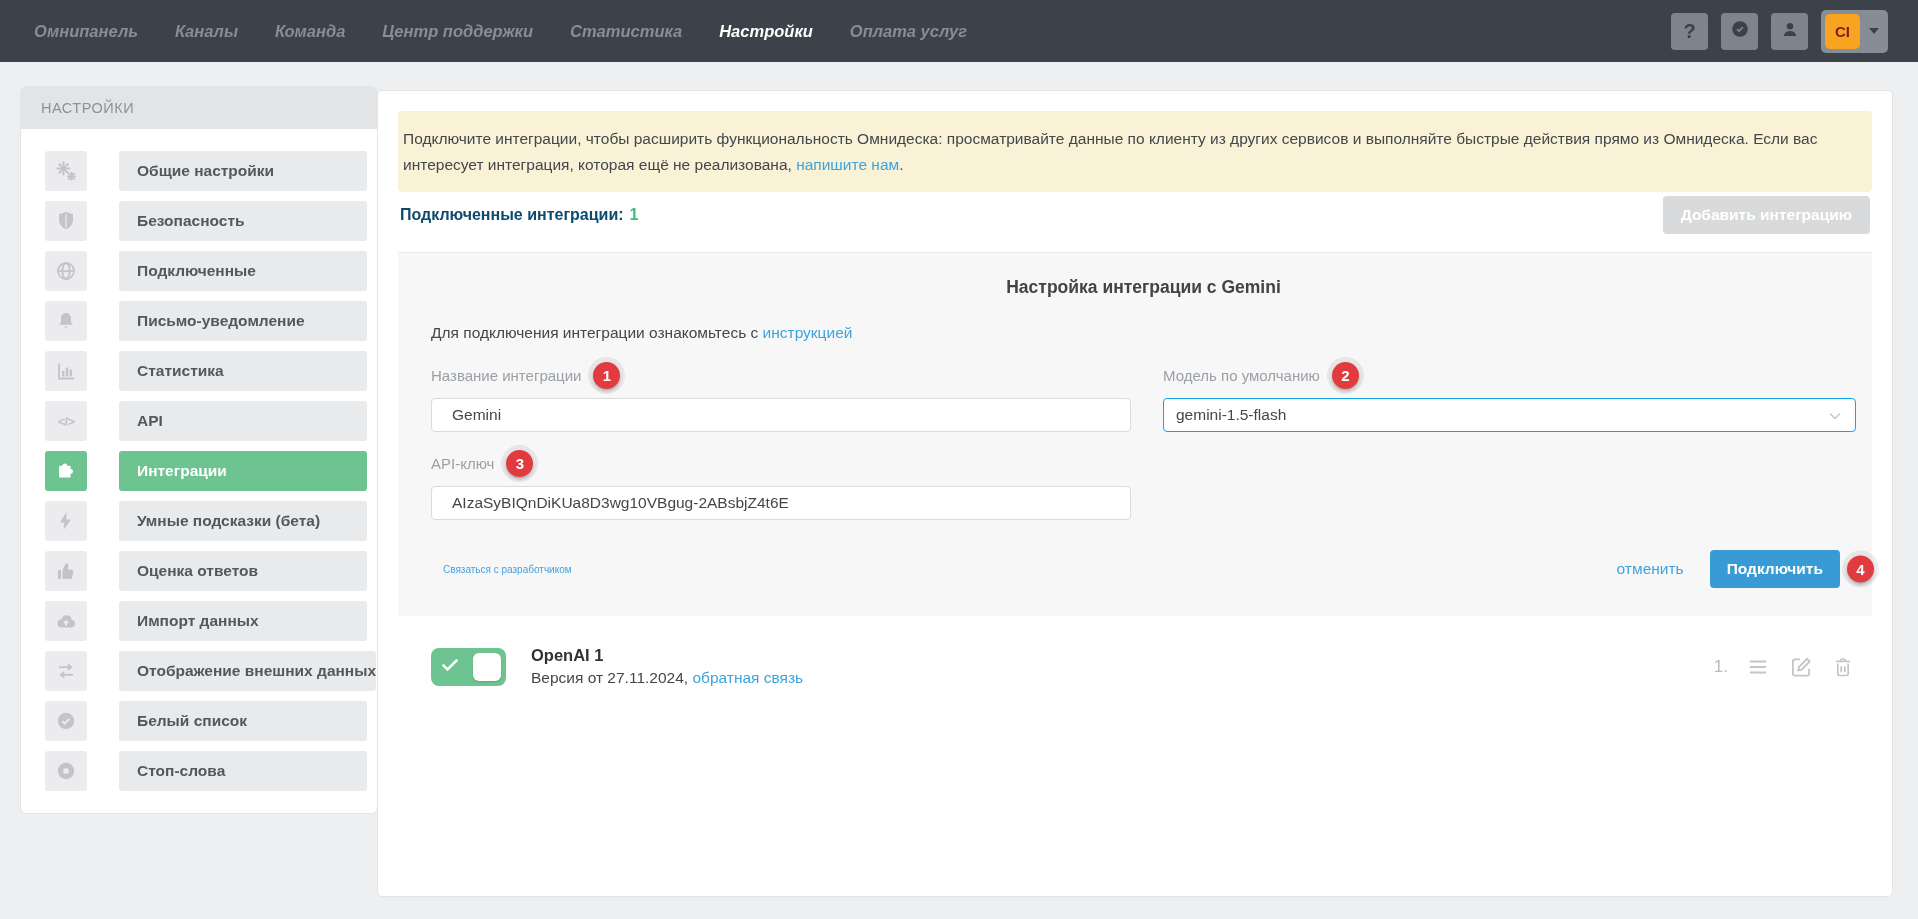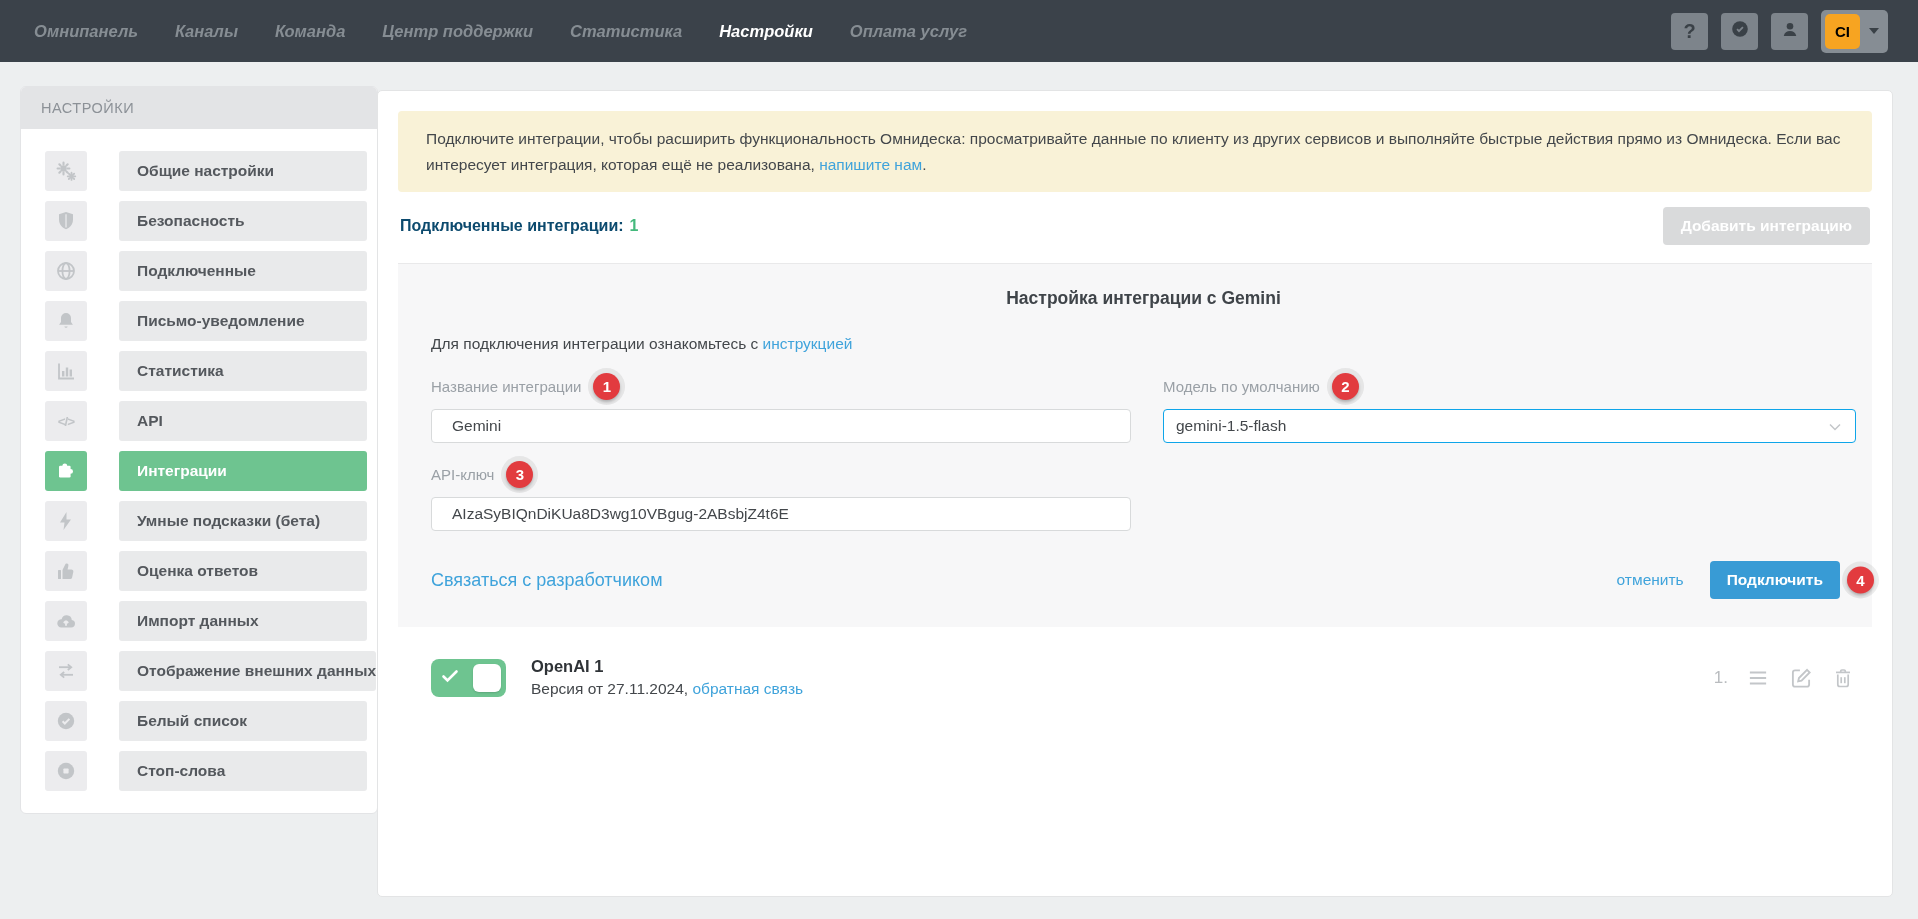--- a/index.html
+++ b/index.html
@@ -23,21 +23,21 @@
     width:37px; height:37px; background:#7d848b; border-radius:4px;
     display:flex; align-items:center; justify-content:center; cursor:pointer;
   }
   .nav-btn .q{ font-size:20px; font-weight:700; color:#3a4147; }
   .account-btn{
     height:43px; background:#868d94; border-radius:5px; display:flex;
     align-items:center; padding:4px 9px 4px 4px; gap:9px; cursor:pointer;
   }
   .avatar{
     width:35px; height:35px; border-radius:5px; background:#f7a421;
-    color:#000000; font-weight:700; font-size:15px;
+    color:#7f1d1d; font-weight:700; font-size:15px;
     display:flex; align-items:center; justify-content:center;
   }
   .caret{ width:0; height:0; border-left:5px solid transparent; border-right:5px solid transparent; border-top:6px solid #3a4147; }
 
   
   .sidebar{
     position:absolute; left:20px; top:86px; width:358px; background:#fff;
     border:1px solid #e3e4e6; border-radius:6px; padding-bottom:12px;
   }
   .sidebar-header{
@@ -59,22 +59,22 @@
   .s-item.active .s-label{ color:#fff; }
   .code-glyph{ font-size:13.5px; font-weight:700; color:#c2c5c8; letter-spacing:-1px; }
   .s-icon svg{ display:block; }
 
   
   .main-card{
     position:absolute; left:377px; top:90px; width:1516px; height:807px;
     background:#fff; border:1px solid #e3e4e5; border-radius:5px; padding:20px;
   }
   .notice{
-    background:#f9f2d7; border-radius:4px; padding:15px 28px;
-    font-size:15.5px; line-height:1.65; color:#43474b; margin-bottom:15px;
+    background:#f9f2d7; border-radius:4px; padding:15px 5px;
+    font-size:15.5px; line-height:1.65; color:#43474b; margin-bottom:4px;
   }
   a.link{ color:#3fa3db; text-decoration:none; cursor:pointer; }
   .connected-row{ display:flex; align-items:center; margin:0 2px 18px 2px; }
   .connected-label{ font-size:16px; font-weight:700; color:#0c4a6e; }
   .connected-count{ color:#44b97c; font-weight:700; font-size:16px; margin-left:6px; }
   .add-btn{
     margin-left:auto; background:#d9dadb; color:#fff; font-weight:700; font-size:15.5px;
     border:none; border-radius:4px; padding:10px 18px; cursor:default; font-family:inherit;
   }
 
@@ -99,21 +99,21 @@
     width:100%; height:34px; border:1px solid #d8dadb; border-radius:4px;
     padding:0 20px; font-size:15.5px; color:#43474b; background:#fff; font-family:inherit; outline:none;
   }
   .select-box{
     width:100%; height:34px; border:1px solid #0ea5e9; border-radius:4px; background:#fff;
     display:flex; align-items:center; justify-content:space-between; padding:0 14px 0 12px;
     font-size:15.5px; color:#43474b; cursor:pointer;
   }
   .second-field{ margin-top:16px; }
   .actions-row{ display:flex; align-items:center; margin-top:30px; }
-  .contact{ font-size:18px; margin-right:auto; }
+  .contact{ font-size:10px; margin-right:auto;margin-left:12px; }
   .cancel{ font-size:15.5px; margin-right:26px; }
   .submit-wrap{ position:relative; margin-right:16px; }
   .submit-btn{
     background:#389bd5; border:none; border-radius:4px; color:#fff; font-weight:700;
     font-size:15.5px; padding:10px 17px; cursor:pointer; font-family:inherit;
   }
   .submit-wrap .badge{ position:absolute; right:-34px; top:50%; transform:translateY(-50%); }
 
   
   .integration-row{ display:flex; align-items:center; margin-top:30px; padding:0 17px 0 33px; }

